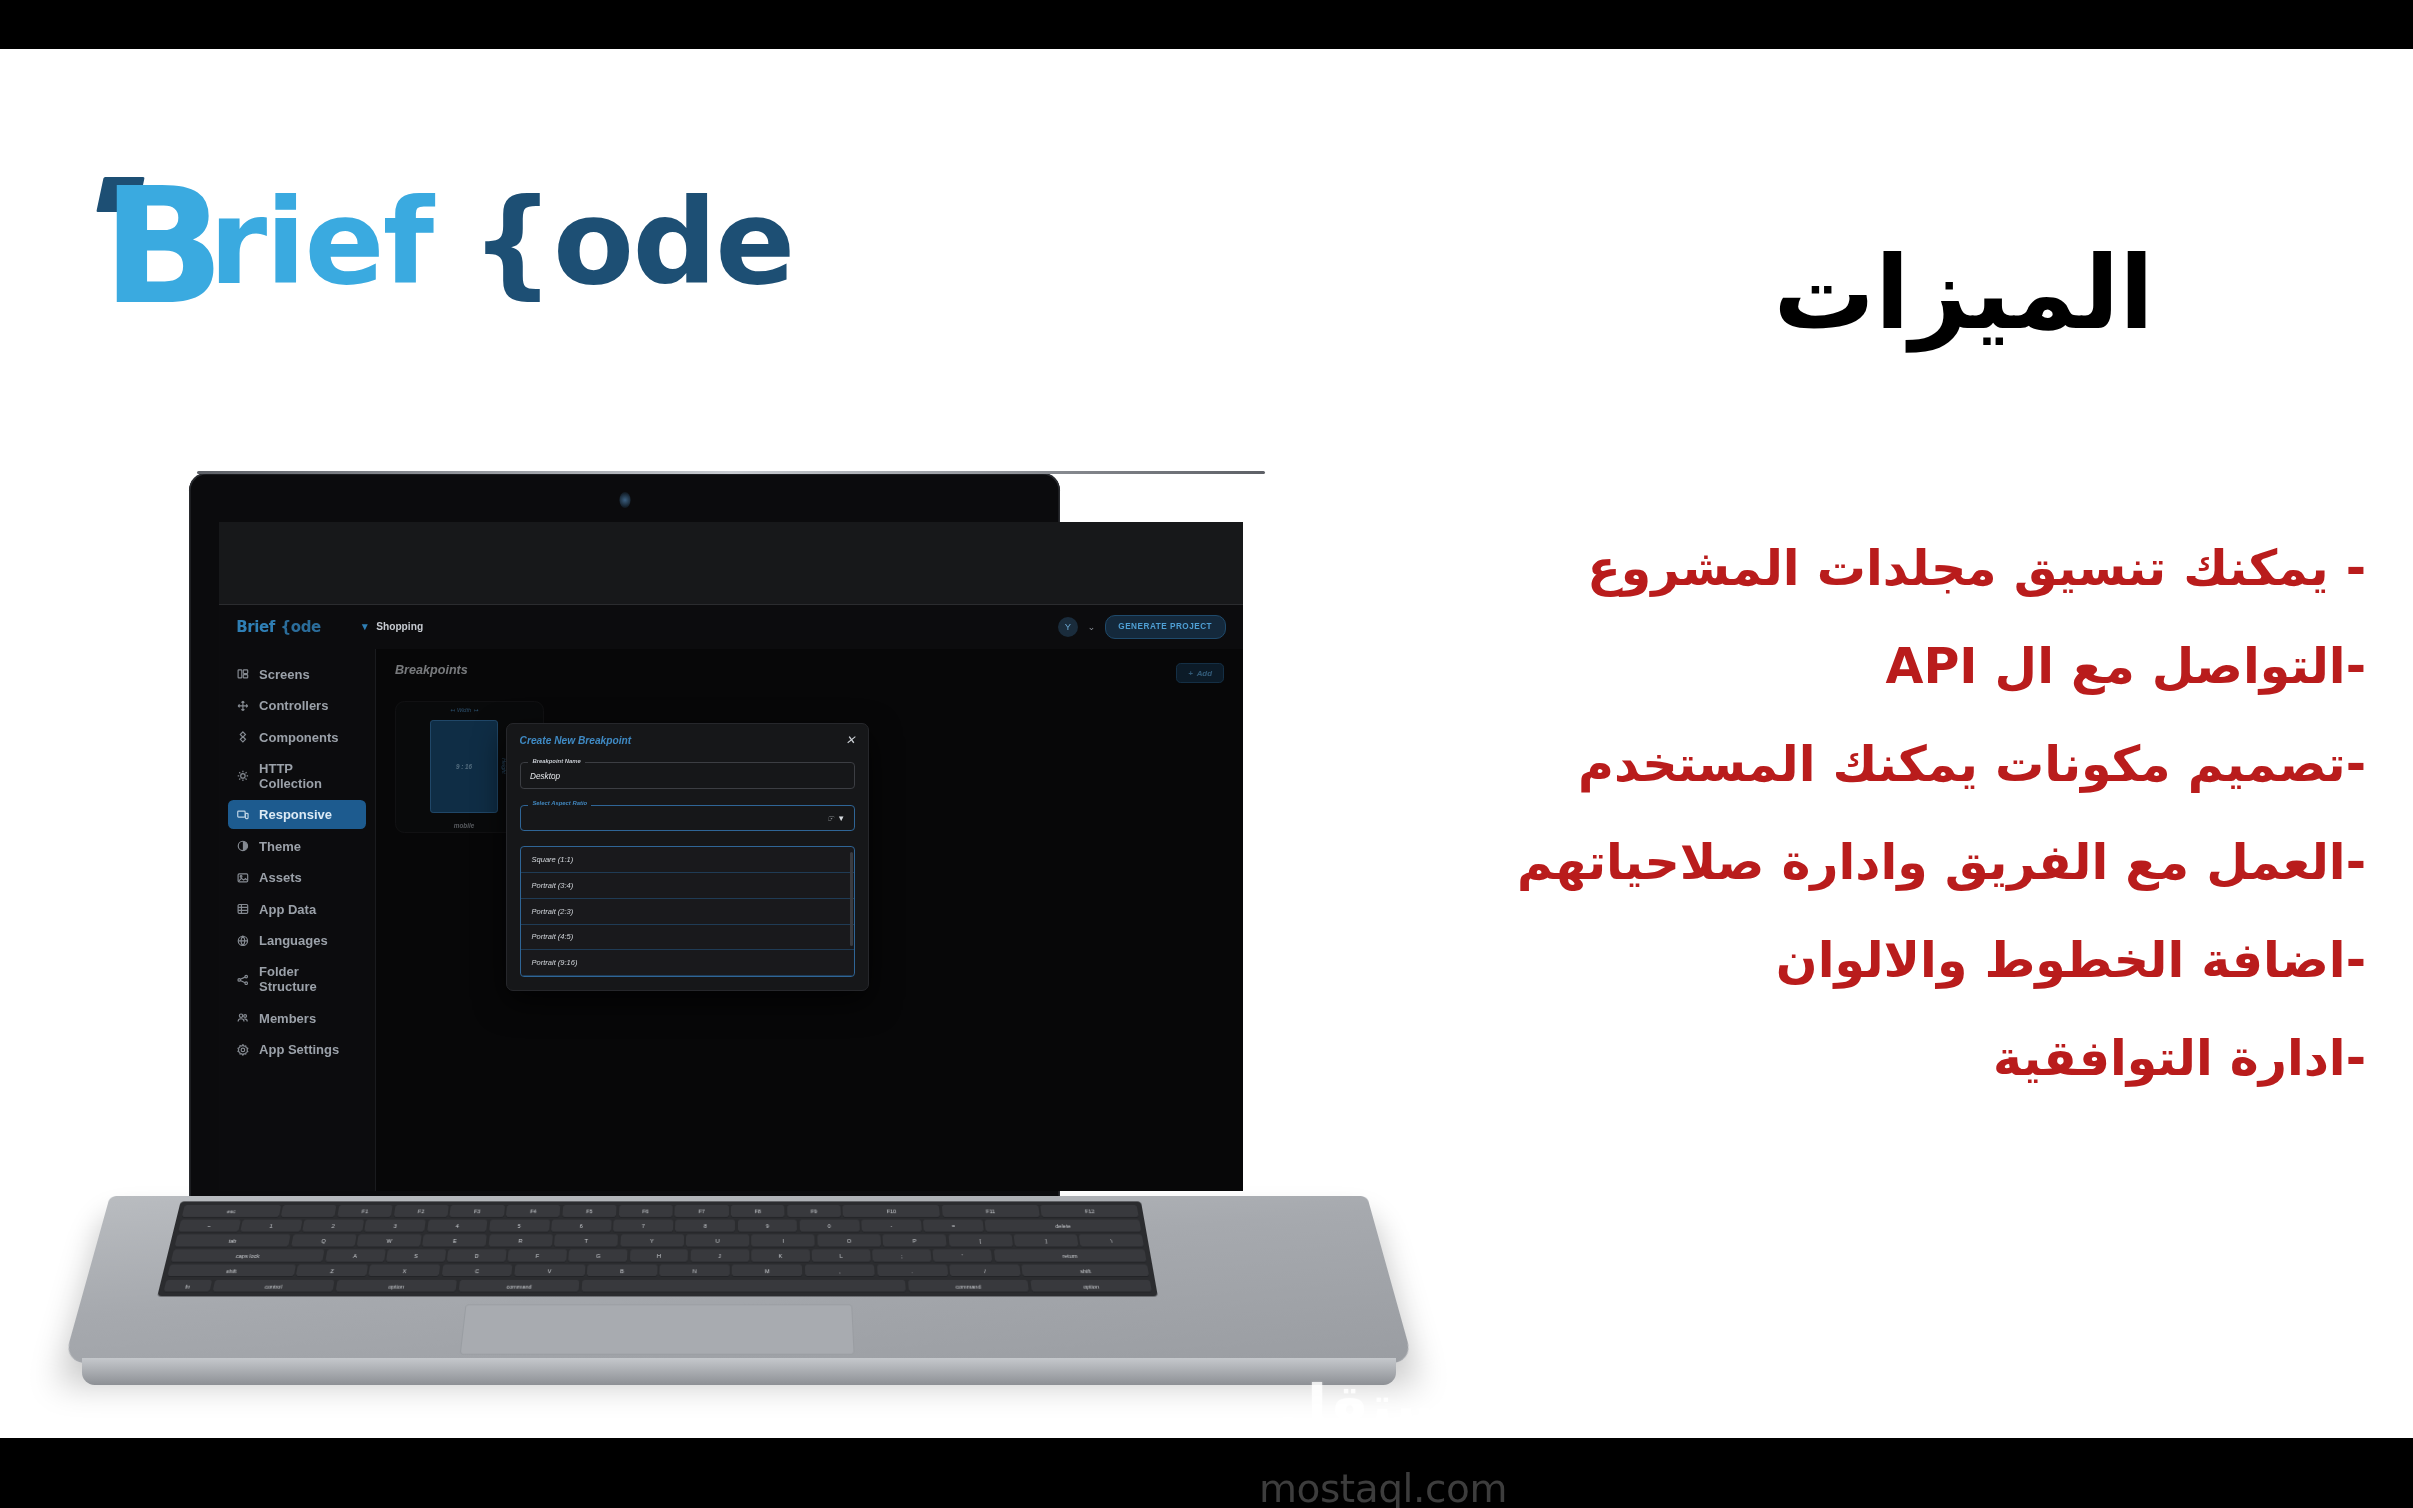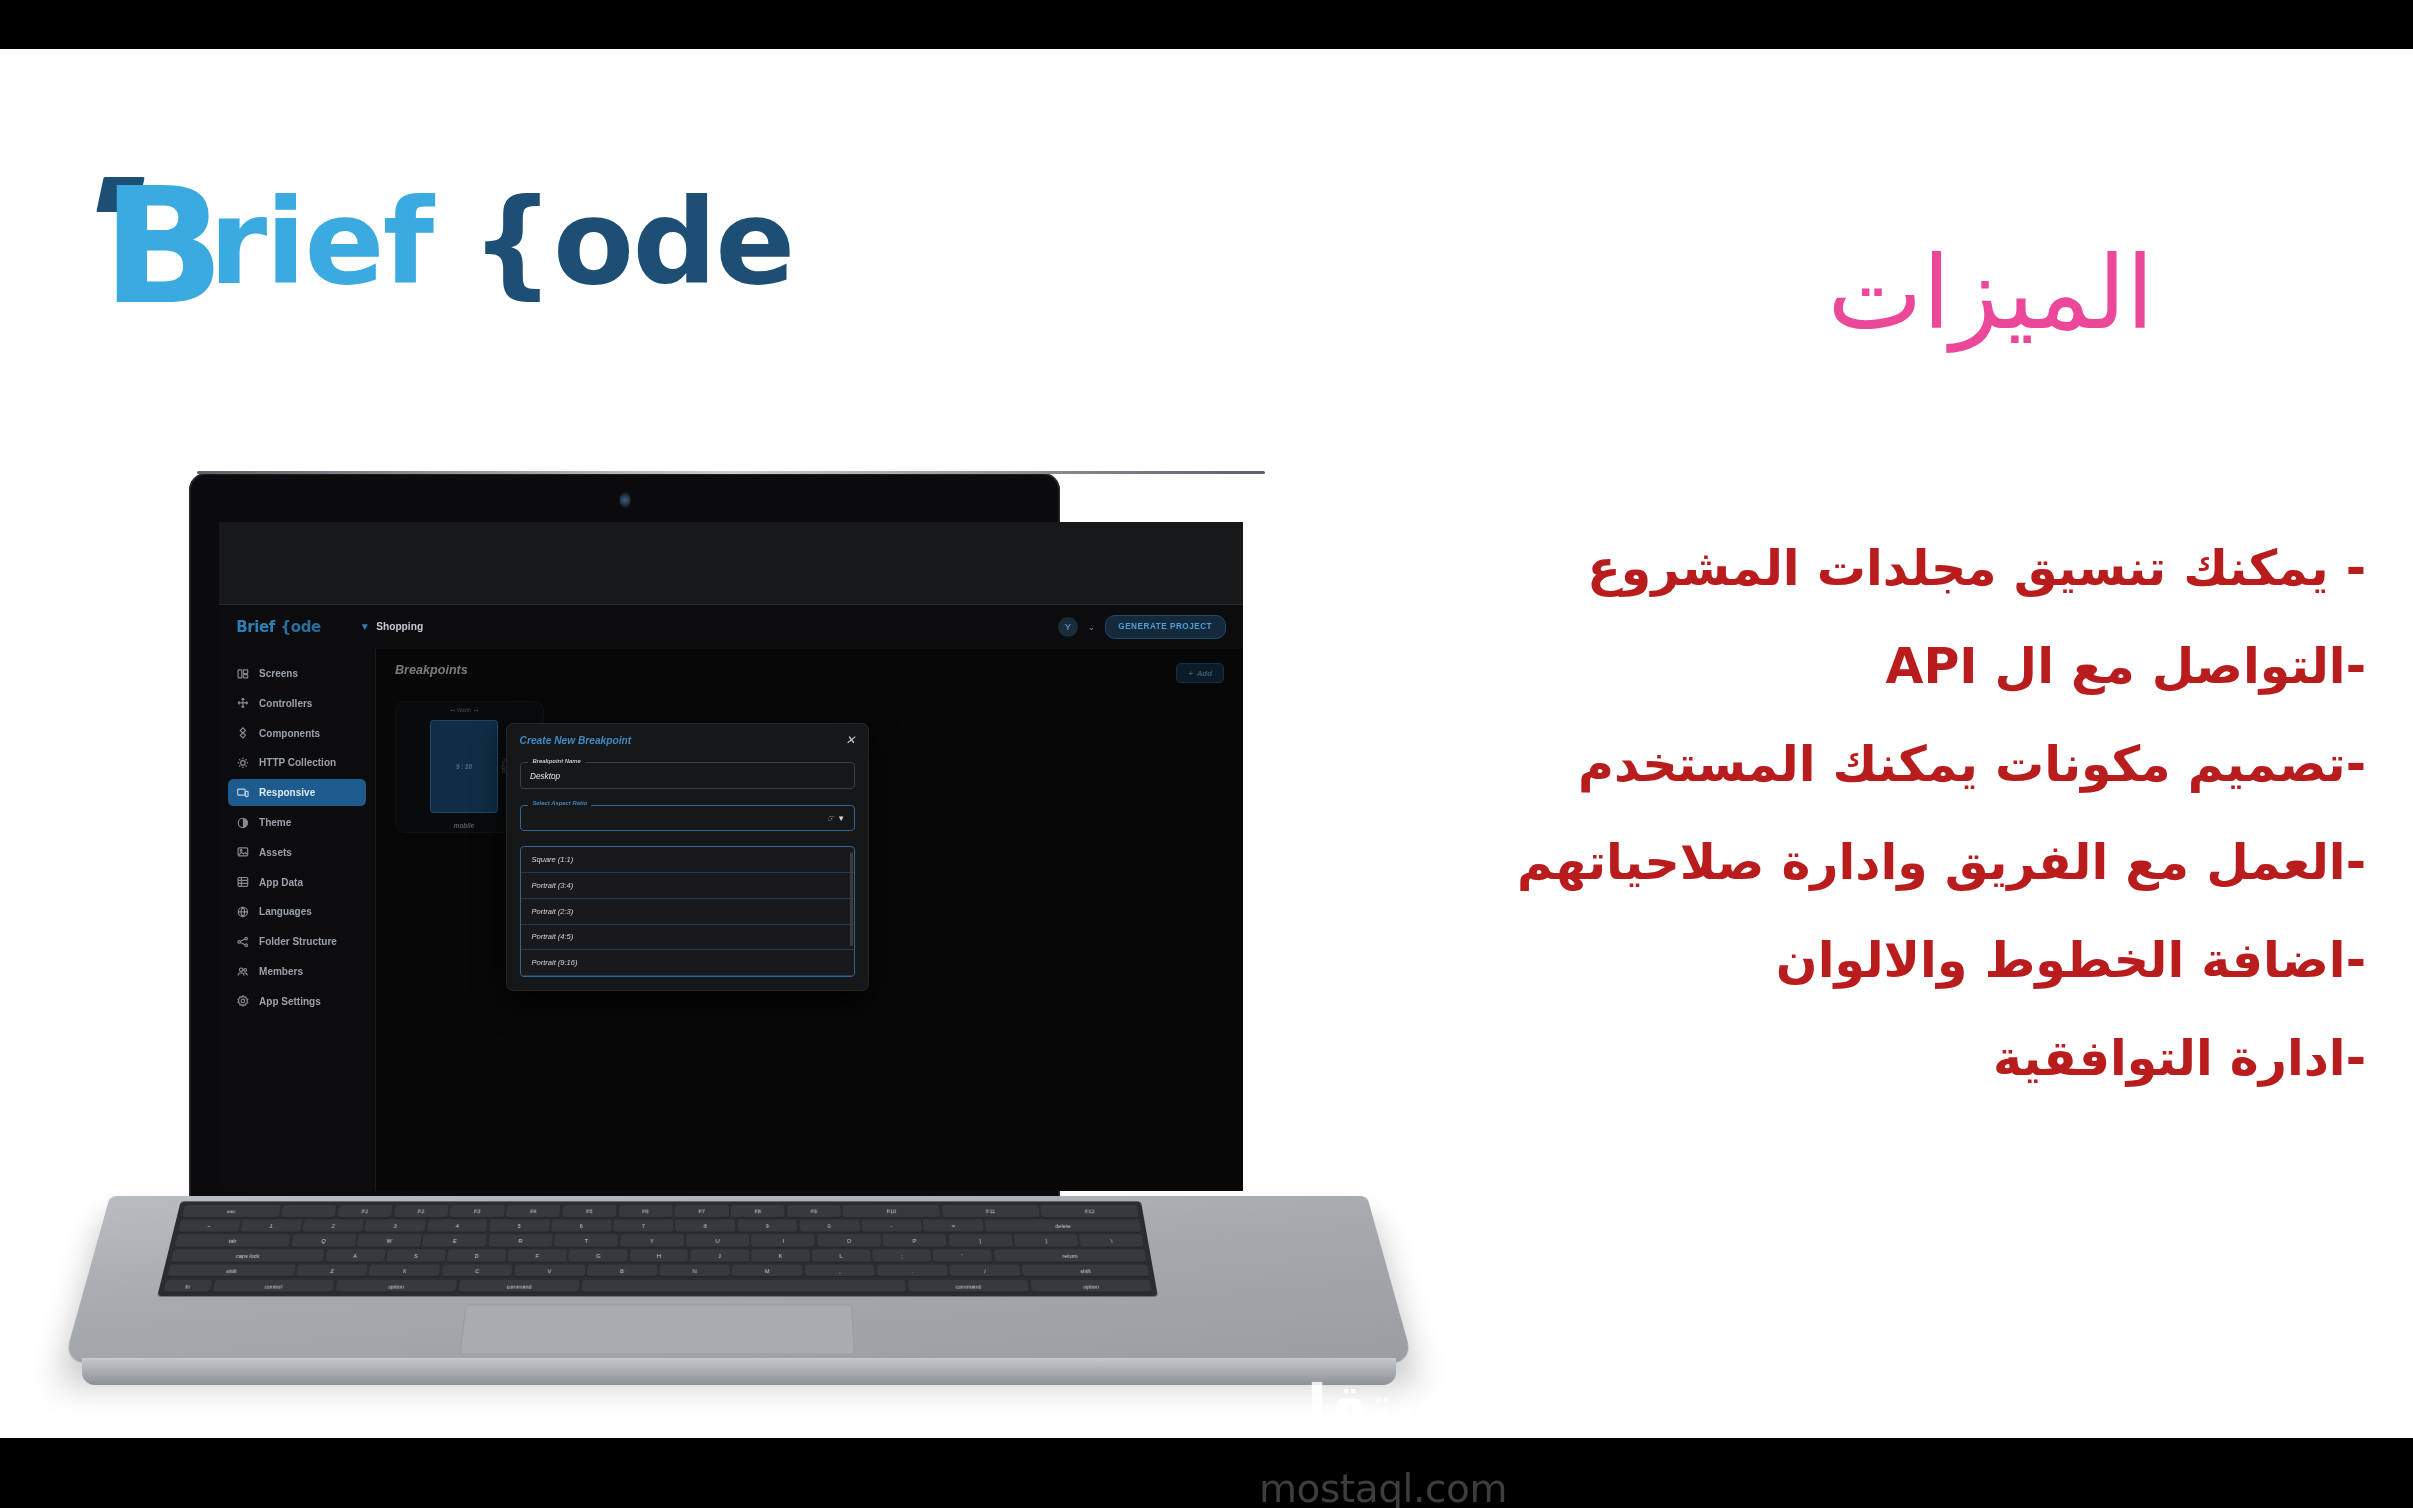--- a/index.html
+++ b/index.html
@@ -54,22 +54,22 @@
     font-size: 118px; font-weight: 700; color: #1d4f74;
     font-family: "DejaVu Sans", sans-serif;
     letter-spacing: -1.6px; margin-left: 38px;
   }
 
   
   .feat-title {
     position: absolute;
     right: 259px; top: 185px;
     font-family: "DejaVu Sans", sans-serif;
-    font-size: 101px; font-weight: 400;
-    color: #ec4899;
+    font-size: 101px; font-weight: 700;
+    color: #000000;
     direction: rtl; text-align: center;
     white-space: nowrap;
   }
 
   
   .feat-list {
     position: absolute;
     right: 47px; top: 495px;
     width: 1131px;
     direction: rtl; text-align: right;
@@ -177,21 +177,21 @@
     width: 157px; flex: 0 0 auto;
     background: #0c0c0e;
     padding: 11px 9.4px;
     border-right: 0.8px solid #1a1b1e;
   }
   .nav-item {
     display: flex; align-items: center; gap: 9.4px;
     padding: 7px 7.9px;
     border-radius: 5.5px;
     color: #9ba1a9;
-    font-size: 10px;
+    font-size: 13px;
     font-weight: 600;
     margin-bottom: 2.4px;
   }
   .nav-item.active { background: #1d5b8f; color: #dceaf5; }
   .nav-ico {
     width: 13.4px; height: 13.4px; flex: 0 0 auto;
     display: flex; align-items: center; justify-content: center;
     opacity: .85;
   }
   .nav-ico svg { width: 11.8px; height: 11.8px; fill: none; stroke: currentColor; stroke-width: 1.6; }

